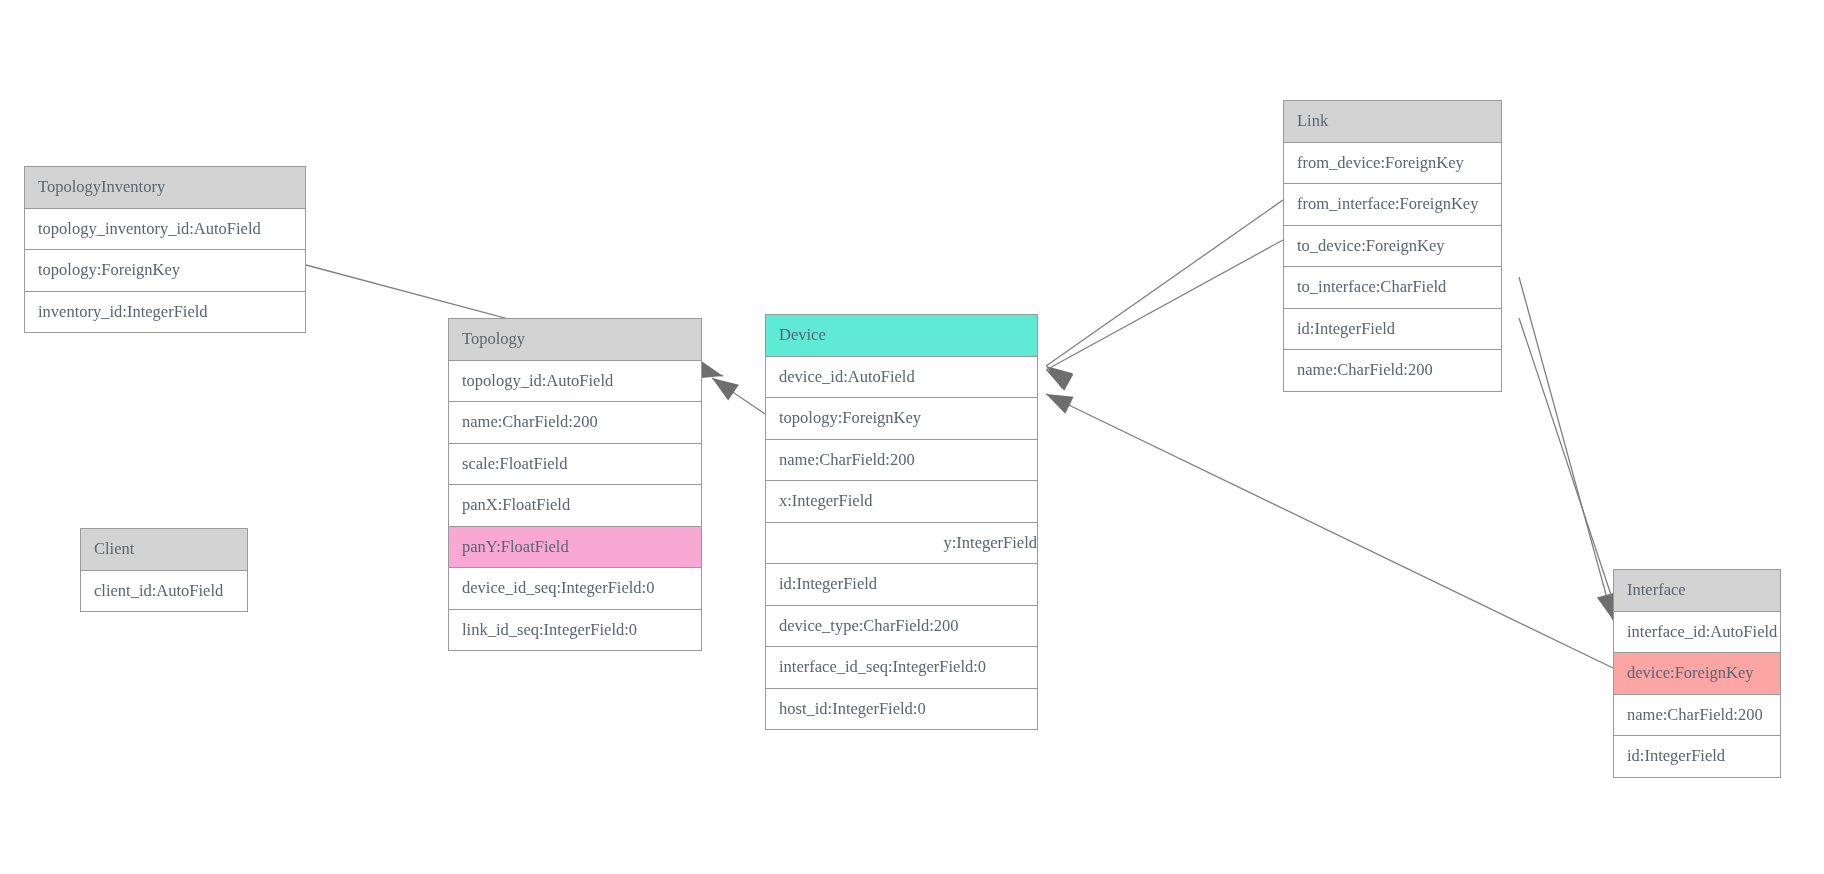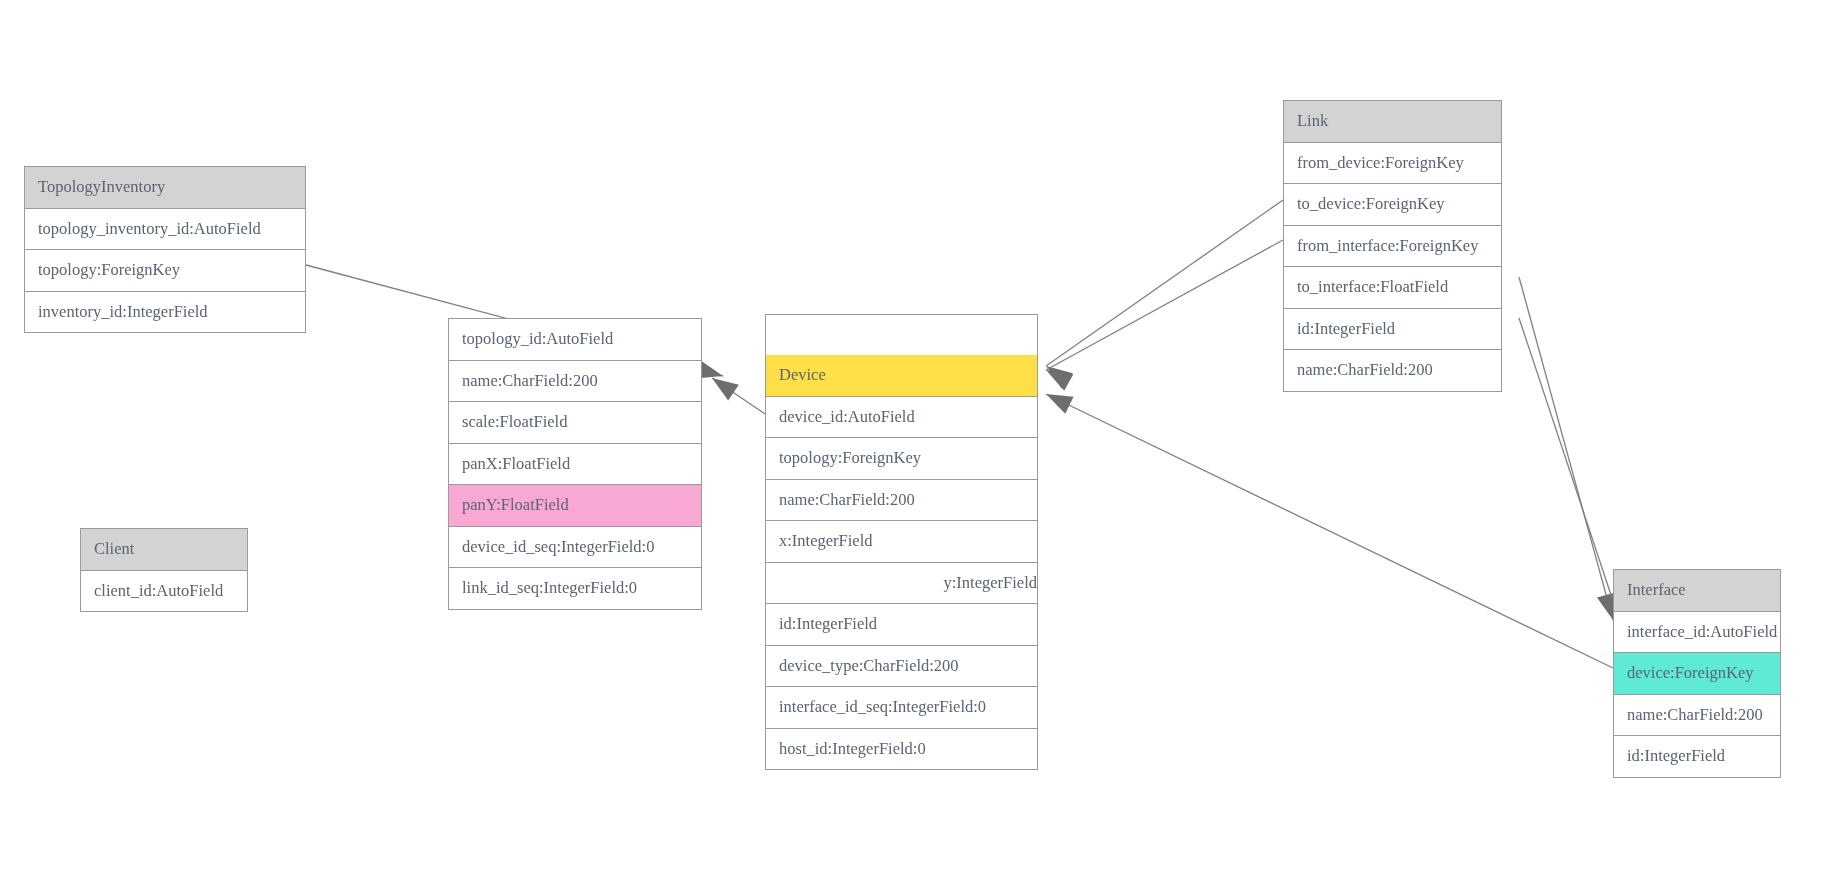--- a/index.html
+++ b/index.html
@@ -94,53 +94,54 @@
     </svg>
 
   <div id="entity-layer">
       <div class="entity" style="left: 24px; top: 166px; width: 282px; border-color: rgb(154, 154, 154);">
         <div class="entity-header" style="background: rgb(211, 211, 211); color: rgb(90, 100, 114); border-color: rgb(154, 154, 154);">TopologyInventory</div>
         <div class="entity-field" style="color: rgb(90, 100, 114); background: rgb(255, 255, 255); border-color: rgb(154, 154, 154);">topology_inventory_id:AutoField</div>
         <div class="entity-field" style="color: rgb(90, 100, 114); background: rgb(255, 255, 255); border-color: rgb(154, 154, 154);">topology:ForeignKey</div>
         <div class="entity-field" style="color: rgb(90, 100, 114); background: rgb(255, 255, 255); border-color: rgb(154, 154, 154);">inventory_id:IntegerField</div>
       </div>
       <div class="entity" style="left: 448px; top: 318px; width: 254px; border-color: rgb(154, 154, 154);">
+        <div class="entity-header" style="background: rgb(211, 211, 211); color: rgb(90, 100, 114); border-color: rgb(154, 154, 154);">Topology</div>
         <div class="entity-field" style="color: rgb(90, 100, 114); background: rgb(255, 255, 255); border-color: rgb(154, 154, 154);">topology_id:AutoField</div>
         <div class="entity-field" style="color: rgb(90, 100, 114); background: rgb(255, 255, 255); border-color: rgb(154, 154, 154);">name:CharField:200</div>
         <div class="entity-field" style="color: rgb(90, 100, 114); background: rgb(255, 255, 255); border-color: rgb(154, 154, 154);">scale:FloatField</div>
         <div class="entity-field" style="color: rgb(90, 100, 114); background: rgb(255, 255, 255); border-color: rgb(154, 154, 154);">panX:FloatField</div>
         <div class="entity-field" style="color: rgb(90, 100, 114); background: #f9a8d4; border-color: rgb(154, 154, 154);">panY:FloatField</div>
         <div class="entity-field" style="color: rgb(90, 100, 114); background: rgb(255, 255, 255); border-color: rgb(154, 154, 154);">device_id_seq:IntegerField:0</div>
         <div class="entity-field" style="color: rgb(90, 100, 114); background: rgb(255, 255, 255); border-color: rgb(154, 154, 154);">link_id_seq:IntegerField:0</div>
       </div>
       <div class="entity" style="left: 765px; top: 314px; width: 273px; border-color: rgb(154, 154, 154);">
-        <div class="entity-header" style="background: #fde047; color: rgb(90, 100, 114); border-color: rgb(154, 154, 154); margin-top: 40px;">Device</div>
+        <div class="entity-header" style="background: #5eead4; color: rgb(90, 100, 114); border-color: rgb(154, 154, 154);">Device</div>
         <div class="entity-field" style="color: rgb(90, 100, 114); background: rgb(255, 255, 255); border-color: rgb(154, 154, 154);">device_id:AutoField</div>
         <div class="entity-field" style="color: rgb(90, 100, 114); background: rgb(255, 255, 255); border-color: rgb(154, 154, 154);">topology:ForeignKey</div>
         <div class="entity-field" style="color: rgb(90, 100, 114); background: rgb(255, 255, 255); border-color: rgb(154, 154, 154);">name:CharField:200</div>
         <div class="entity-field" style="color: rgb(90, 100, 114); background: rgb(255, 255, 255); border-color: rgb(154, 154, 154);">x:IntegerField</div>
         <div class="entity-field" style="color: rgb(90, 100, 114); background: rgb(255, 255, 255); border-color: rgb(154, 154, 154); text-align: right;">y:IntegerField</div>
         <div class="entity-field" style="color: rgb(90, 100, 114); background: rgb(255, 255, 255); border-color: rgb(154, 154, 154);">id:IntegerField</div>
         <div class="entity-field" style="color: rgb(90, 100, 114); background: rgb(255, 255, 255); border-color: rgb(154, 154, 154);">device_type:CharField:200</div>
         <div class="entity-field" style="color: rgb(90, 100, 114); background: rgb(255, 255, 255); border-color: rgb(154, 154, 154);">interface_id_seq:IntegerField:0</div>
         <div class="entity-field" style="color: rgb(90, 100, 114); background: rgb(255, 255, 255); border-color: rgb(154, 154, 154);">host_id:IntegerField:0</div>
       </div>
       <div class="entity" style="left: 1283px; top: 100px; width: 219px; border-color: rgb(154, 154, 154);">
         <div class="entity-header" style="background: rgb(211, 211, 211); color: rgb(90, 100, 114); border-color: rgb(154, 154, 154);">Link</div>
         <div class="entity-field" style="color: rgb(90, 100, 114); background: rgb(255, 255, 255); border-color: rgb(154, 154, 154);">from_device:ForeignKey</div>
+        <div class="entity-field" style="color: rgb(90, 100, 114); background: rgb(255, 255, 255); border-color: rgb(154, 154, 154);">from_interface:ForeignKey</div>
         <div class="entity-field" style="color: rgb(90, 100, 114); background: rgb(255, 255, 255); border-color: rgb(154, 154, 154);">to_device:ForeignKey</div>
-        <div class="entity-field" style="color: rgb(90, 100, 114); background: rgb(255, 255, 255); border-color: rgb(154, 154, 154);">from_interface:ForeignKey</div>
-        <div class="entity-field" style="color: rgb(90, 100, 114); background: rgb(255, 255, 255); border-color: rgb(154, 154, 154);">to_interface:FloatField</div>
+        <div class="entity-field" style="color: rgb(90, 100, 114); background: rgb(255, 255, 255); border-color: rgb(154, 154, 154);">to_interface:CharField</div>
         <div class="entity-field" style="color: rgb(90, 100, 114); background: rgb(255, 255, 255); border-color: rgb(154, 154, 154);">id:IntegerField</div>
         <div class="entity-field" style="color: rgb(90, 100, 114); background: rgb(255, 255, 255); border-color: rgb(154, 154, 154);">name:CharField:200</div>
       </div>
       <div class="entity" style="left: 1613px; top: 569px; width: 168px; border-color: rgb(154, 154, 154);">
         <div class="entity-header" style="background: rgb(211, 211, 211); color: rgb(90, 100, 114); border-color: rgb(154, 154, 154);">Interface</div>
         <div class="entity-field" style="color: rgb(90, 100, 114); background: rgb(255, 255, 255); border-color: rgb(154, 154, 154);">interface_id:AutoField</div>
-        <div class="entity-field" style="color: rgb(90, 100, 114); background: #5eead4; border-color: rgb(154, 154, 154);">device:ForeignKey</div>
+        <div class="entity-field" style="color: rgb(90, 100, 114); background: #fca5a5; border-color: rgb(154, 154, 154);">device:ForeignKey</div>
         <div class="entity-field" style="color: rgb(90, 100, 114); background: rgb(255, 255, 255); border-color: rgb(154, 154, 154);">name:CharField:200</div>
         <div class="entity-field" style="color: rgb(90, 100, 114); background: rgb(255, 255, 255); border-color: rgb(154, 154, 154);">id:IntegerField</div>
       </div>
       <div class="entity" style="left: 80px; top: 528px; width: 168px; border-color: rgb(154, 154, 154);">
         <div class="entity-header" style="background: rgb(211, 211, 211); color: rgb(90, 100, 114); border-color: rgb(154, 154, 154);">Client</div>
         <div class="entity-field" style="color: rgb(90, 100, 114); background: rgb(255, 255, 255); border-color: rgb(154, 154, 154);">client_id:AutoField</div>
       </div>
     </div>
 
 </div>

